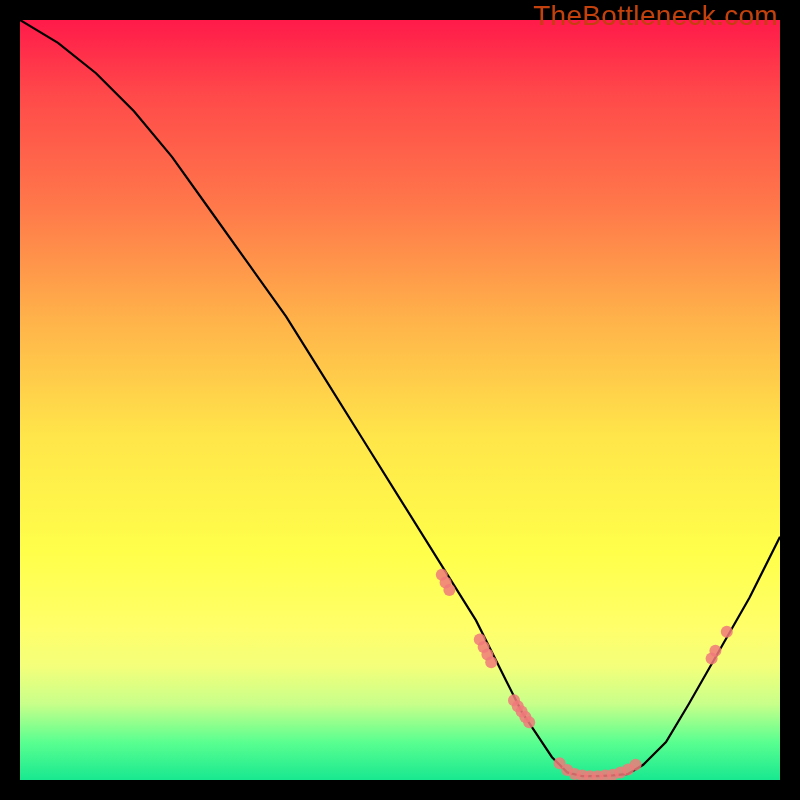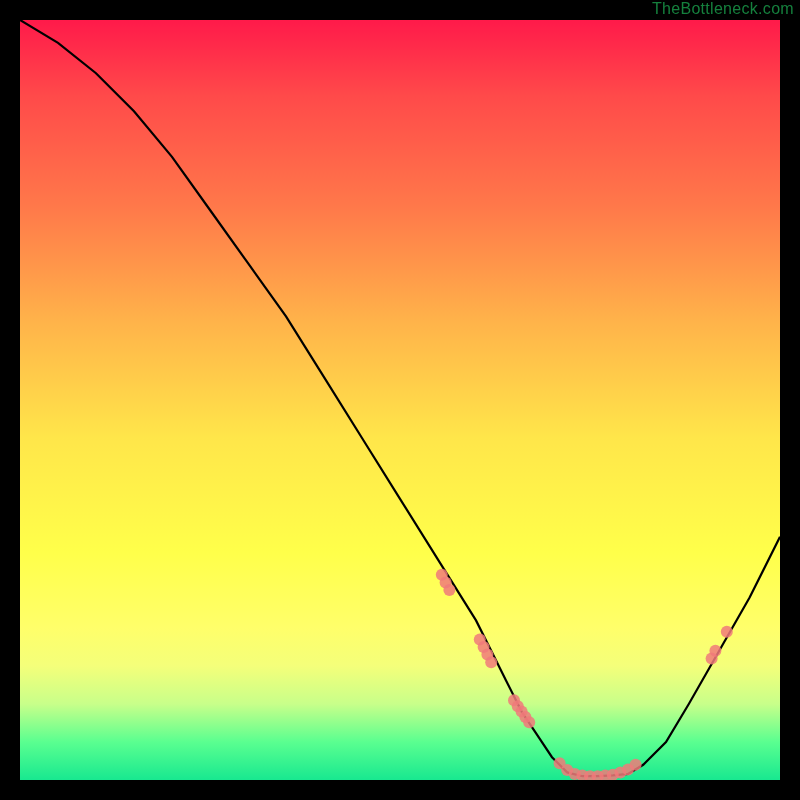--- a/index.html
+++ b/index.html
@@ -27,23 +27,23 @@
       #ffff6a 80%,
       #f4ff7a 85%,
       #c8ff8a 90%,
       #5aff90 95%,
       #18e890 100%
     );
   }
   .watermark {
     position: absolute;
     top: 0px;
-    right: 6px;
-    color: #15803d;
-    font-size: 16px;
+    right: 22px;
+    color: #c2410c;
+    font-size: 28px;
     font-weight: 500;
     letter-spacing: 0.3px;
   }
   svg.curve {
     position: absolute;
     left: 0;
     top: 0;
     width: 760px;
     height: 760px;
     pointer-events: none;

